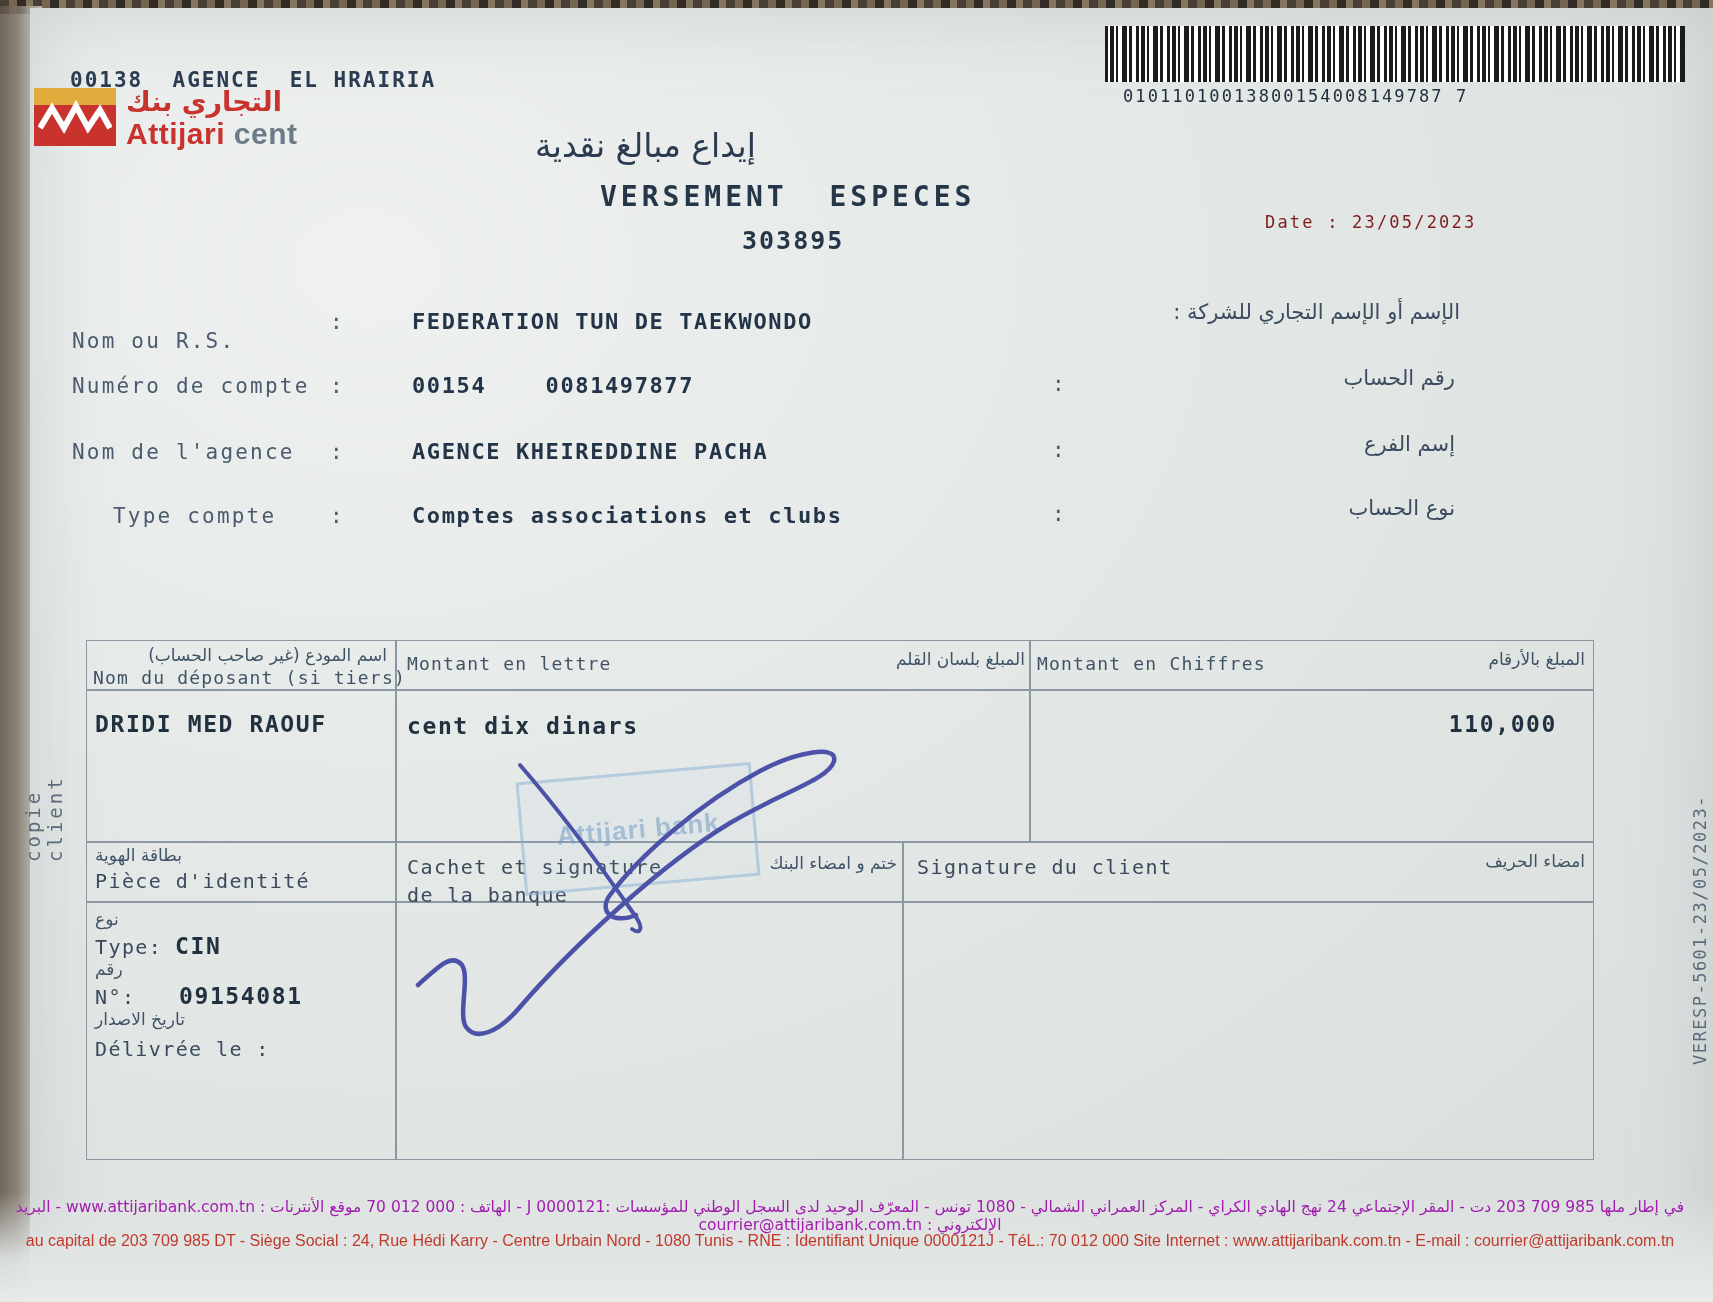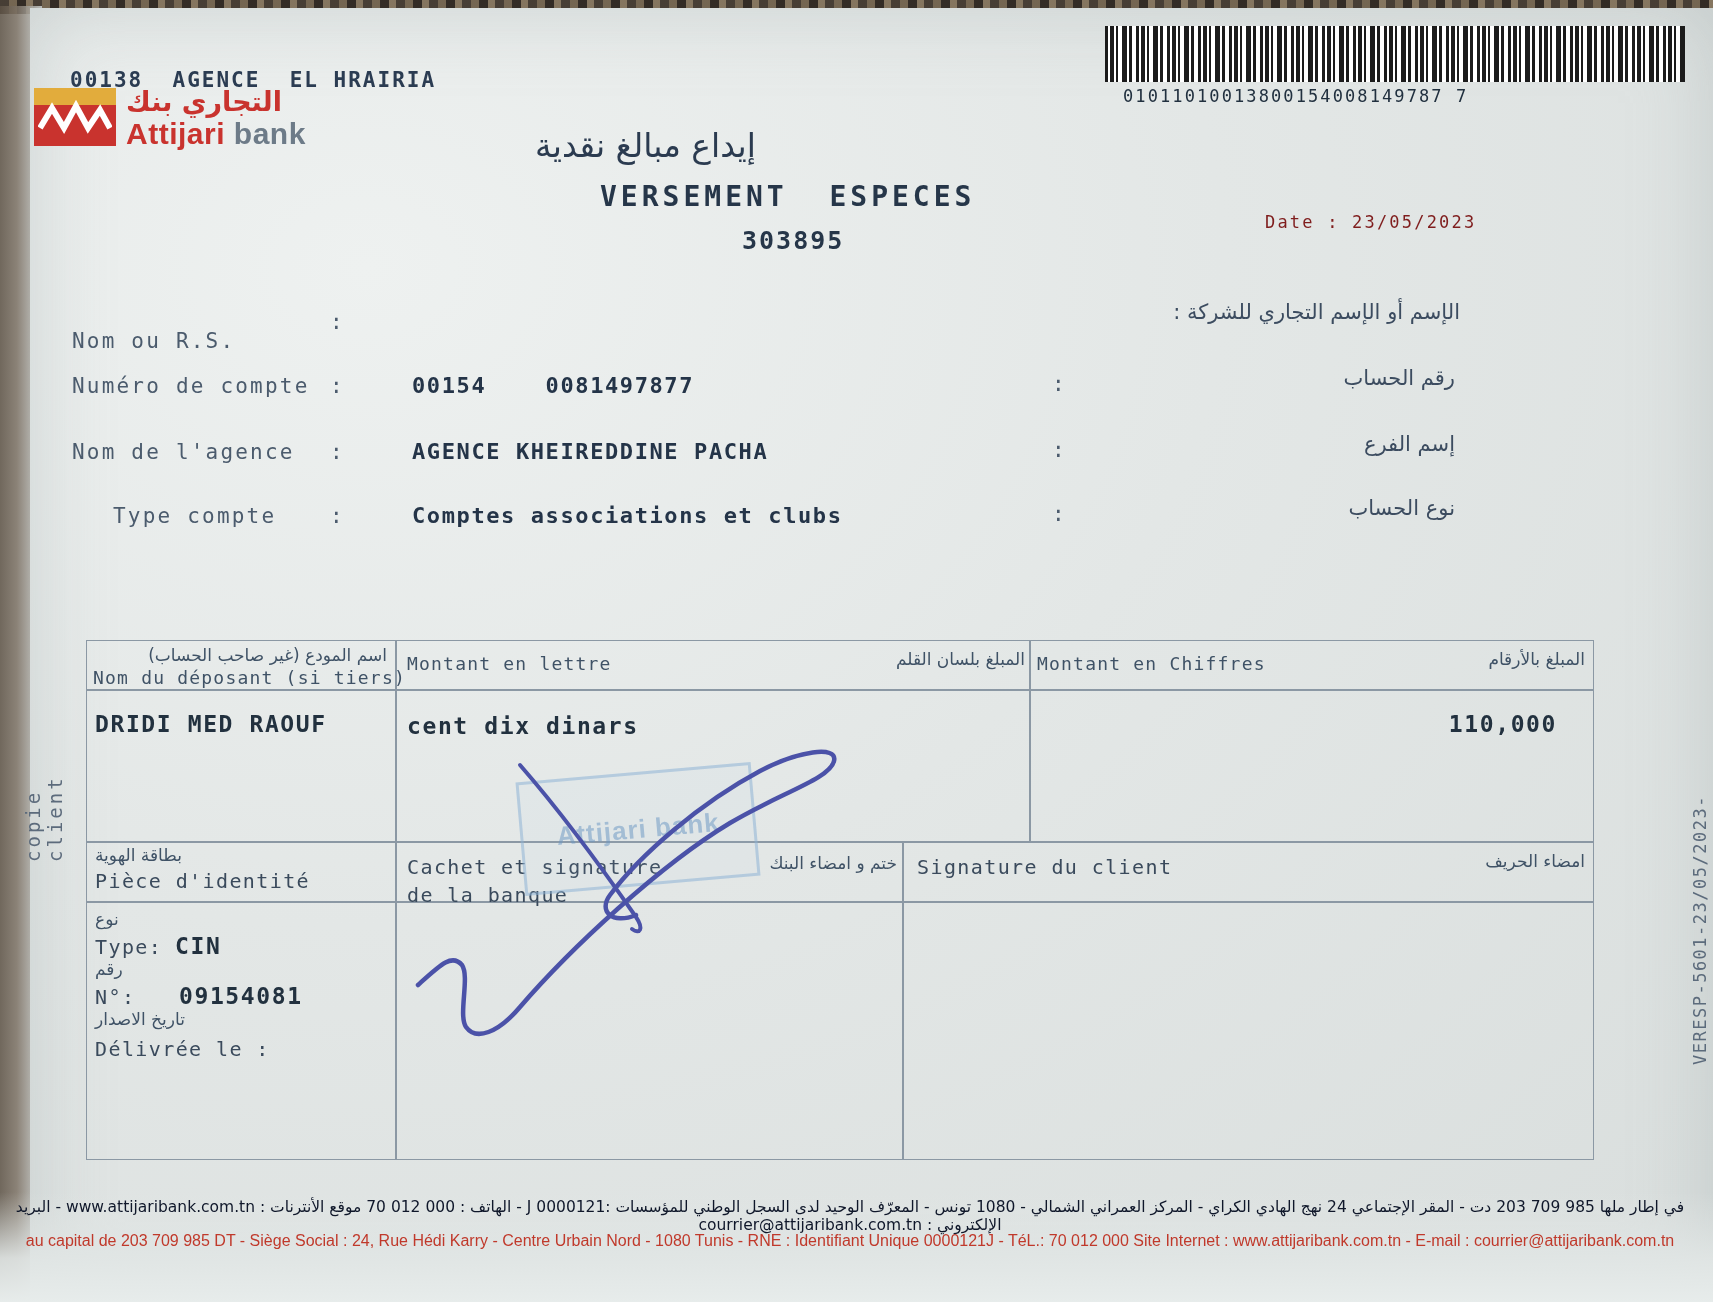--- a/index.html
+++ b/index.html
@@ -175,21 +175,21 @@
     width: 330px;
     transform: rotate(-90deg);
     font-size: 17px; letter-spacing: 1.5px; color: #5c6b7c;
   }
 
   
   #footer-ar {
     position: absolute; left: 0px; top: 1198px; width: 1700px;
     text-align: center;
     font-family: "DejaVu Sans", sans-serif;
-    font-size: 15.5px; color: #0f172a; direction: rtl;
+    font-size: 15.5px; color: #a21caf; direction: rtl;
   }
   #footer-fr {
     position: absolute; left: 0px; top: 1232px; width: 1700px;
     text-align: center;
     font-family: "Liberation Sans", sans-serif;
     font-size: 16px; color: #c0392b;
   }
 </style>
 </head>
 <body>
@@ -204,36 +204,37 @@
 
   <div id="logo-wrap">
     <div id="logo-mark">
       <svg class="wave" viewBox="0 0 74 40">
         <path d="M2 30 L14 10 L26 30 L38 8 L50 30 L62 12 L72 30" fill="none" stroke="#ffffff" stroke-width="6"></path>
       </svg>
     </div>
     <div id="logo-ar">التجاري بنك</div>
     <div id="logo-fr">
       <span class="a">Attijari</span>
-      <span class="b">bank</span>
+      <span class="b">cent</span>
     </div>
   </div>
 
   <div id="barcode-box">
     <div id="barcode"></div>
     <div id="barcode-num">01011010013800154008149787 7</div>
   </div>
 
   <div class="txt" id="title-ar">إيداع مبالغ نقدية</div>
   <div class="txt" id="title-fr">VERSEMENT  ESPECES</div>
   <div class="txt" id="doc-no">303895</div>
   <div class="txt" id="date-line"><span>Date :</span> <span>23/05/2023</span></div>
 
   <div class="txt f-label" style="left:72px; top:310px;margin-top:19px;">Nom ou R.S.</div>
   <div class="txt f-colon" style="left:330px; top:310px;">:</div>
+  <div class="txt f-value" style="left:412px; top:309px;">FEDERATION TUN DE TAEKWONDO</div>
   <div class="txt f-ar" style="left:1050px; top:300px; width:410px; text-align:right;">الإسم أو الإسم التجاري للشركة :</div>
 
   <div class="txt f-label" style="left:72px; top:374px;">Numéro de compte</div>
   <div class="txt f-colon" style="left:330px; top:374px;">:</div>
   <div class="txt f-value" style="left:412px; top:373px;">00154    0081497877</div>
   <div class="txt f-colon" style="left:1052px; top:372px;">:</div>
   <div class="txt f-ar" style="left:1100px; top:366px; width:355px; text-align:right;">رقم الحساب</div>
 
   <div class="txt f-label" style="left:72px; top:440px;">Nom de l'agence</div>
   <div class="txt f-colon" style="left:330px; top:440px;">:</div>

